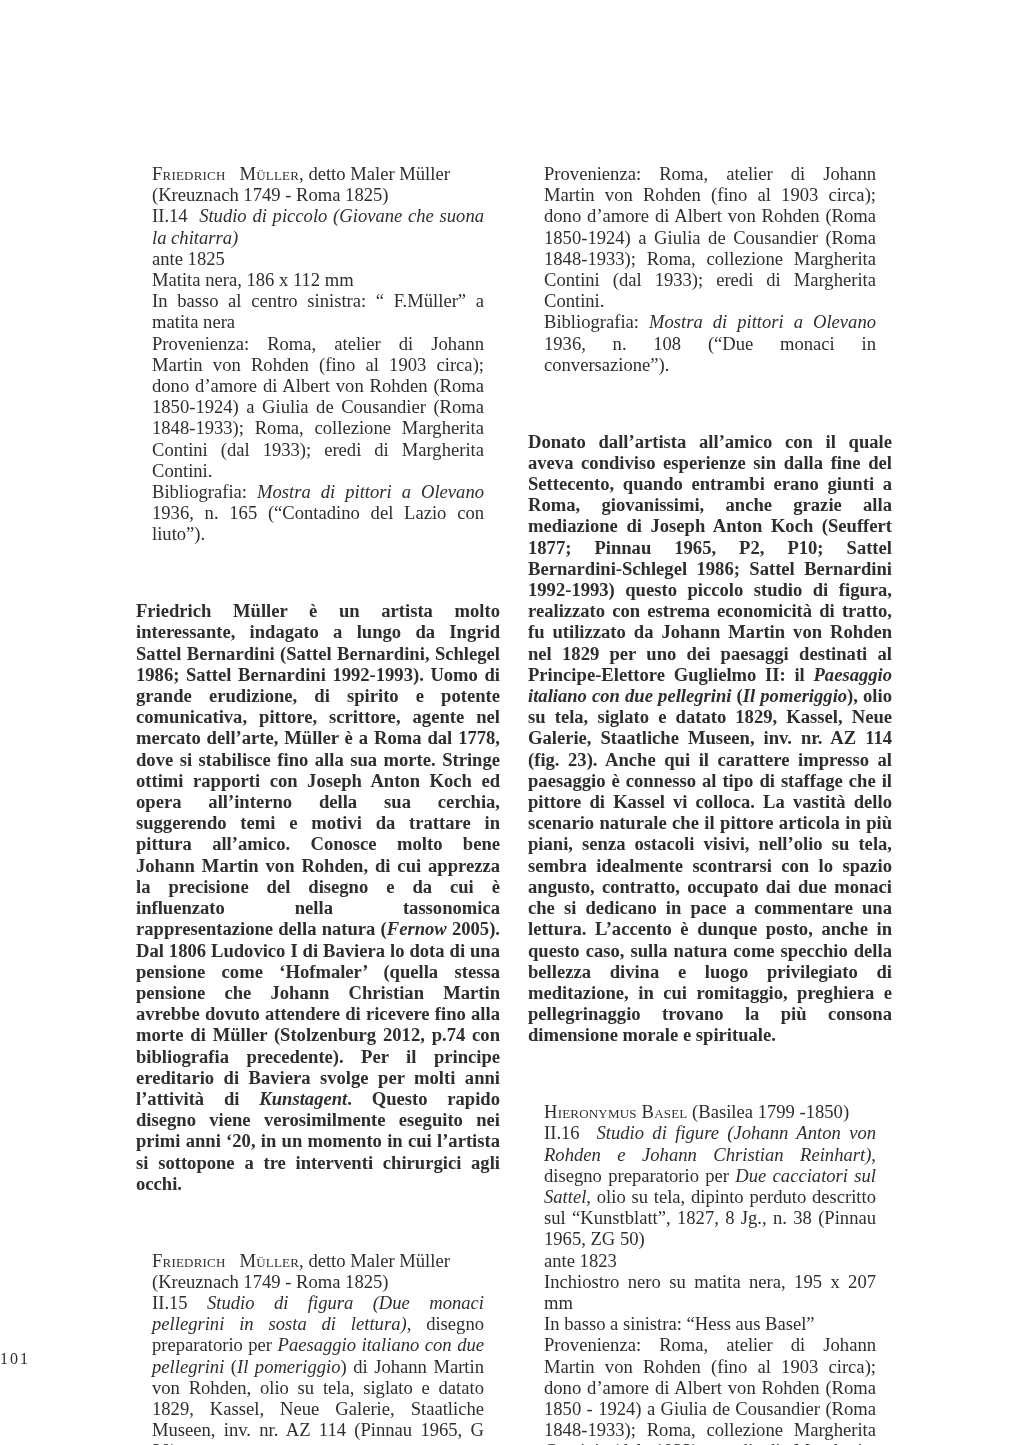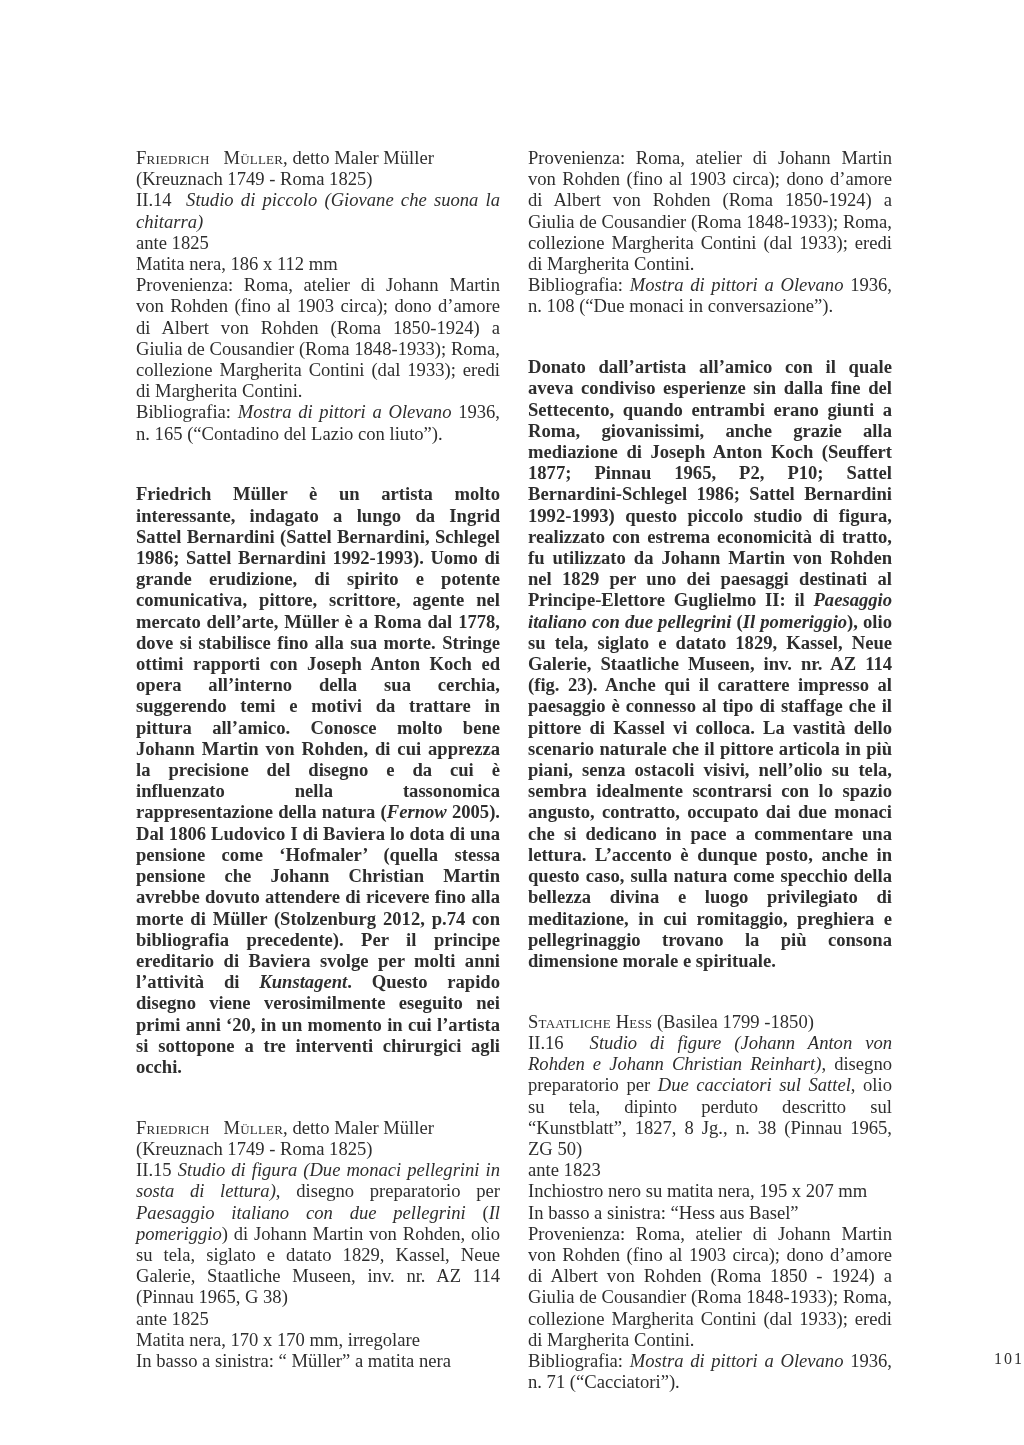--- a/index.html
+++ b/index.html
@@ -1,39 +1,40 @@
 <!DOCTYPE html>
 <html><head>
 <meta charset="utf-8">
 <style>
   html, body { margin: 0; padding: 0; background: #ffffff; }
   body { width: 1024px; height: 1445px; position: relative; overflow: hidden;
          font-family: "Liberation Serif", "DejaVu Serif", serif; color: #2e2e2e; }
   .col { position: absolute; top: 147px; width: 364px; font-size: 18.6px; line-height: 21.2px; }
   .col.left { left: 136px; }
   .col.right { left: 528px; }
-  .block { margin: 0; }
+  .block { margin: 16px; }
   .block p { margin: 0; text-align: justify; }
   .gap { height: 21px; }
   .sc { font-variant: small-caps; letter-spacing: 0.2px; }
   .it { font-style: italic; }
   .para { text-align: justify; hyphens: manual; font-weight: bold; }
-  .pagenum { position: absolute; left: 0; width: 1024px; top: 1350px; text-align: right;
+  .pagenum { position: absolute; left: 0; width: 1024px; top: 1350px; text-align: left;
              font-size: 16px; letter-spacing: 2px; color: #2e2e2e; }
 </style>
 </head>
 <body>
 
 <div class="col left">
 
   <div class="block">
     <p><span class="sc">Friedrich</span>&nbsp;&nbsp;&nbsp;<span class="sc">Müller</span><span>, detto Maler Müller</span><br><span>(Kreuznach 1749 - Roma 1825)</span></p>
     <p><span>II.14</span>&nbsp;&nbsp;<span class="it">Studio di piccolo</span><span class="it"> (Giovane che suona la chitarra)</span></p>
     <p>ante 1825</p>
     <p>Matita nera, 186 x 112 mm</p>
+    <p>In basso al centro sinistra: “ F.Müller” a matita nera</p>
     <p>Provenienza: Roma, atelier di Johann Martin von Rohden (fino al 1903 circa); dono d’amore di Albert von Rohden (Roma 1850-1924) a Giulia de Cousandier (Roma 1848-1933); Roma, collezione Margherita Contini (dal 1933); eredi di Margherita Contini.</p>
     <p><span>Bibliografia: </span><span class="it">Mostra di pittori a Olevano</span><span> 1936, n. 165 (“Contadino del Lazio con liuto”).</span></p>
   </div>
 
   <div class="gap"></div>
 
   <p class="para"><span>Friedrich Müller è un artista molto interessante, indagato a lungo da Ingrid Sattel Bernardini (Sattel Bernardini, Schlegel 1986; Sattel Bernardini 1992-1993). Uomo di grande erudizione, di spirito e potente comunicativa, pittore, scrittore, agente nel mercato dell’arte, Müller è a Roma dal 1778, dove si stabilisce fino alla sua morte. Stringe ottimi rapporti con Joseph Anton Koch ed opera all’interno della sua cerchia, suggerendo temi e motivi da trattare in pittura all’amico. Conosce molto bene Johann Martin von Rohden, di cui apprezza la precisione del disegno e da cui è influenzato nella tassonomica rappresentazione della natura (</span><span class="it">Fernow</span><span> 2005). Dal 1806 Ludovico I di Baviera lo dota di una pensione come ‘Hofmaler’ (quella stessa pensione che Johann Christian Martin avrebbe dovuto attendere di ricevere fino alla morte di Müller (Stolzenburg 2012, p.74 con bibliografia precedente). Per il principe ereditario di Baviera svolge per molti anni l’attività di </span><span class="it">Kunstagent</span><span>. Questo rapido disegno viene verosimilmente eseguito nei primi anni ‘20, in un momento in cui l’artista si sottopone a tre interventi chirurgici agli occhi.</span></p>
 
   <div class="gap"></div>
 
@@ -53,21 +54,21 @@
     <p><span>Bibliografia: </span><span class="it">Mostra di pittori a Olevano</span><span> 1936, n. 108 (“Due monaci in conversazione”).</span></p>
   </div>
 
   <div class="gap"></div>
 
   <p class="para"><span>Donato dall’artista all’amico con il quale aveva condiviso esperienze sin dalla fine del Settecento, quando entrambi erano giunti a Roma, giovanissimi, anche grazie alla mediazione di Joseph Anton Koch (Seuffert 1877; Pinnau 1965, P2, P10; Sattel Bernardini-Schlegel 1986; Sattel Bernardini 1992-1993) questo piccolo studio di figura, realizzato con estrema economicità di tratto, fu utilizzato da Johann Martin von Rohden nel 1829 per uno dei paesaggi destinati al Principe-Elettore Guglielmo II: il </span><span class="it">Paesaggio italiano con due pellegrini</span><span> (</span><span class="it">Il pomeriggio</span><span>), olio su tela, siglato e datato 1829, Kassel, Neue Galerie, Staatliche Museen, inv. nr. AZ 114 (fig. 23). Anche qui il carattere impresso al paesaggio è connesso al tipo di staffage che il pittore di Kassel vi colloca. La vastità dello scenario naturale che il pittore articola in più piani, senza ostacoli visivi, nell’olio su tela, sembra idealmente scontrarsi con lo spazio angusto, contratto, occupato dai due monaci che si dedicano in pace a commentare una lettura. L’accento è dunque posto, anche in questo caso, sulla natura come specchio della bellezza divina e luogo privilegiato di meditazione, in cui romitaggio, preghiera e pellegrinaggio trovano la più consona dimensione morale e spirituale.</span></p>
 
   <div class="gap"></div>
 
   <div class="block">
-    <p><span class="sc">Staatliche Hess</span><span> (Basilea 1799 -1850)</span></p>
+    <p><span class="sc">Hieronymus Basel</span><span> (Basilea 1799 -1850)</span></p>
     <p><span>II.16 </span>&nbsp;<span class="it">Studio di figure (Johann Anton von Rohden e Johann Christian Reinhart)</span><span>, disegno preparatorio per </span><span class="it">Due cacciatori sul Sattel</span><span>, olio su tela, dipinto perduto descritto sul “Kunstblatt”, 1827, 8 Jg., n. 38 (Pinnau 1965, ZG 50)</span></p>
     <p>ante 1823</p>
     <p>Inchiostro nero su matita nera, 195 x 207 mm</p>
     <p>In basso a sinistra: “Hess aus Basel”</p>
     <p>Provenienza: Roma, atelier di Johann Martin von Rohden (fino al 1903 circa); dono d’amore di Albert von Rohden (Roma 1850 - 1924) a Giulia de Cousandier (Roma 1848-1933); Roma, collezione Margherita Contini (dal 1933); eredi di Margherita Contini.</p>
     <p><span>Bibliografia: </span><span class="it">Mostra di pittori a Olevano</span><span> 1936, n. 71 (“Cacciatori”).</span></p>
   </div>
 </div>
 
 <div class="pagenum">101</div>

